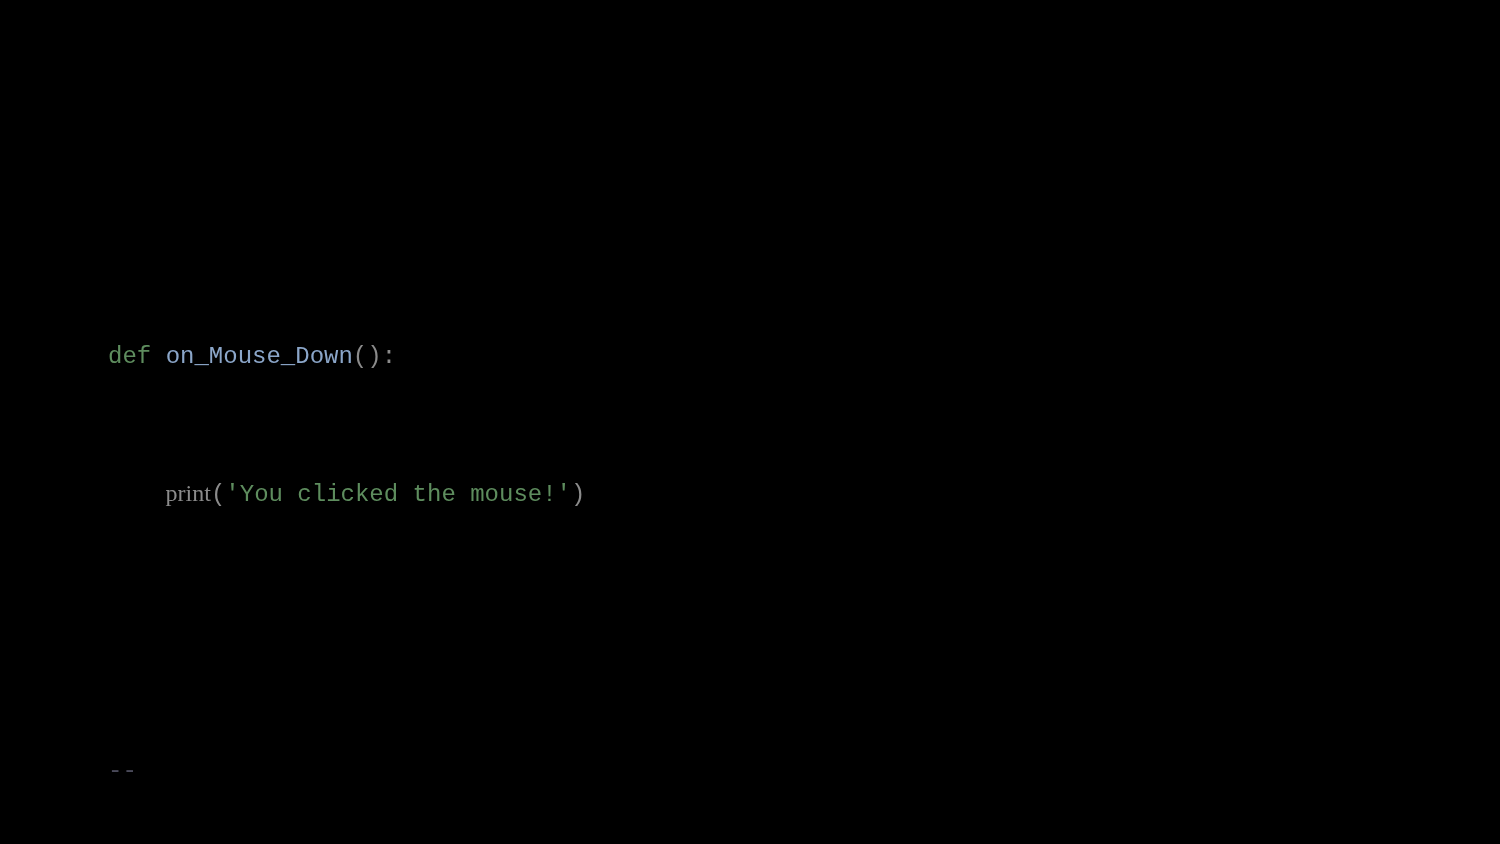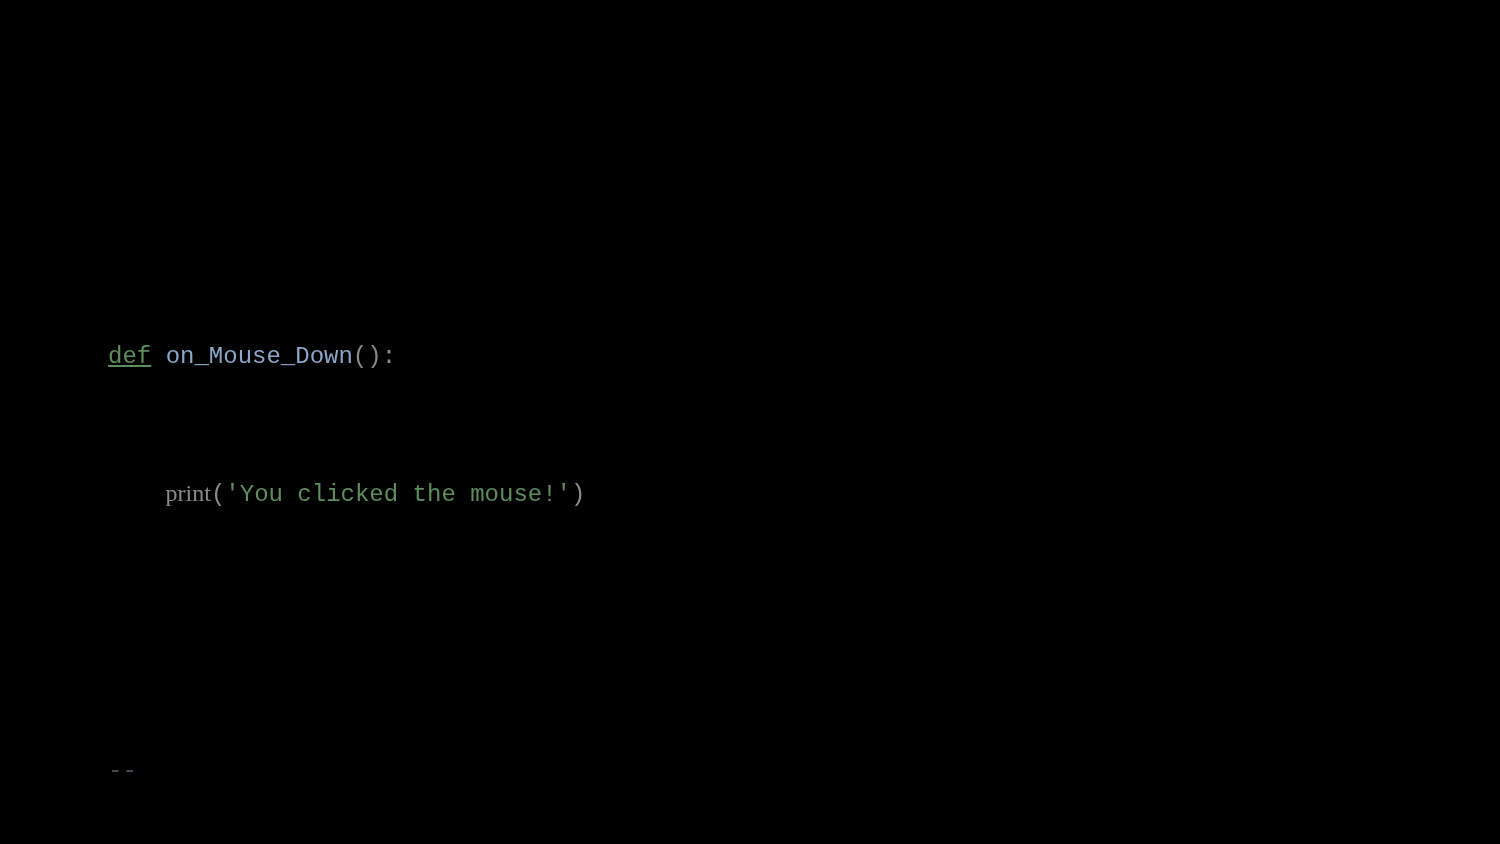--- a/index.html
+++ b/index.html
@@ -18,21 +18,20 @@
     }
     .content {
       position: absolute;
       left: 108px;
       top: 152px;
       white-space: pre;
       line-height: 1.9;
     }
     .keyword {
       color: #5e8d5e;
-      text-decoration: underline;
     }
     .funcname {
       color: #8ba6c9;
       font-family: Liberation Mono, monospace;
     }
     .paren {
       color: #8b8b8b;
     }
     .plain {
       color: #8b8b8b;

